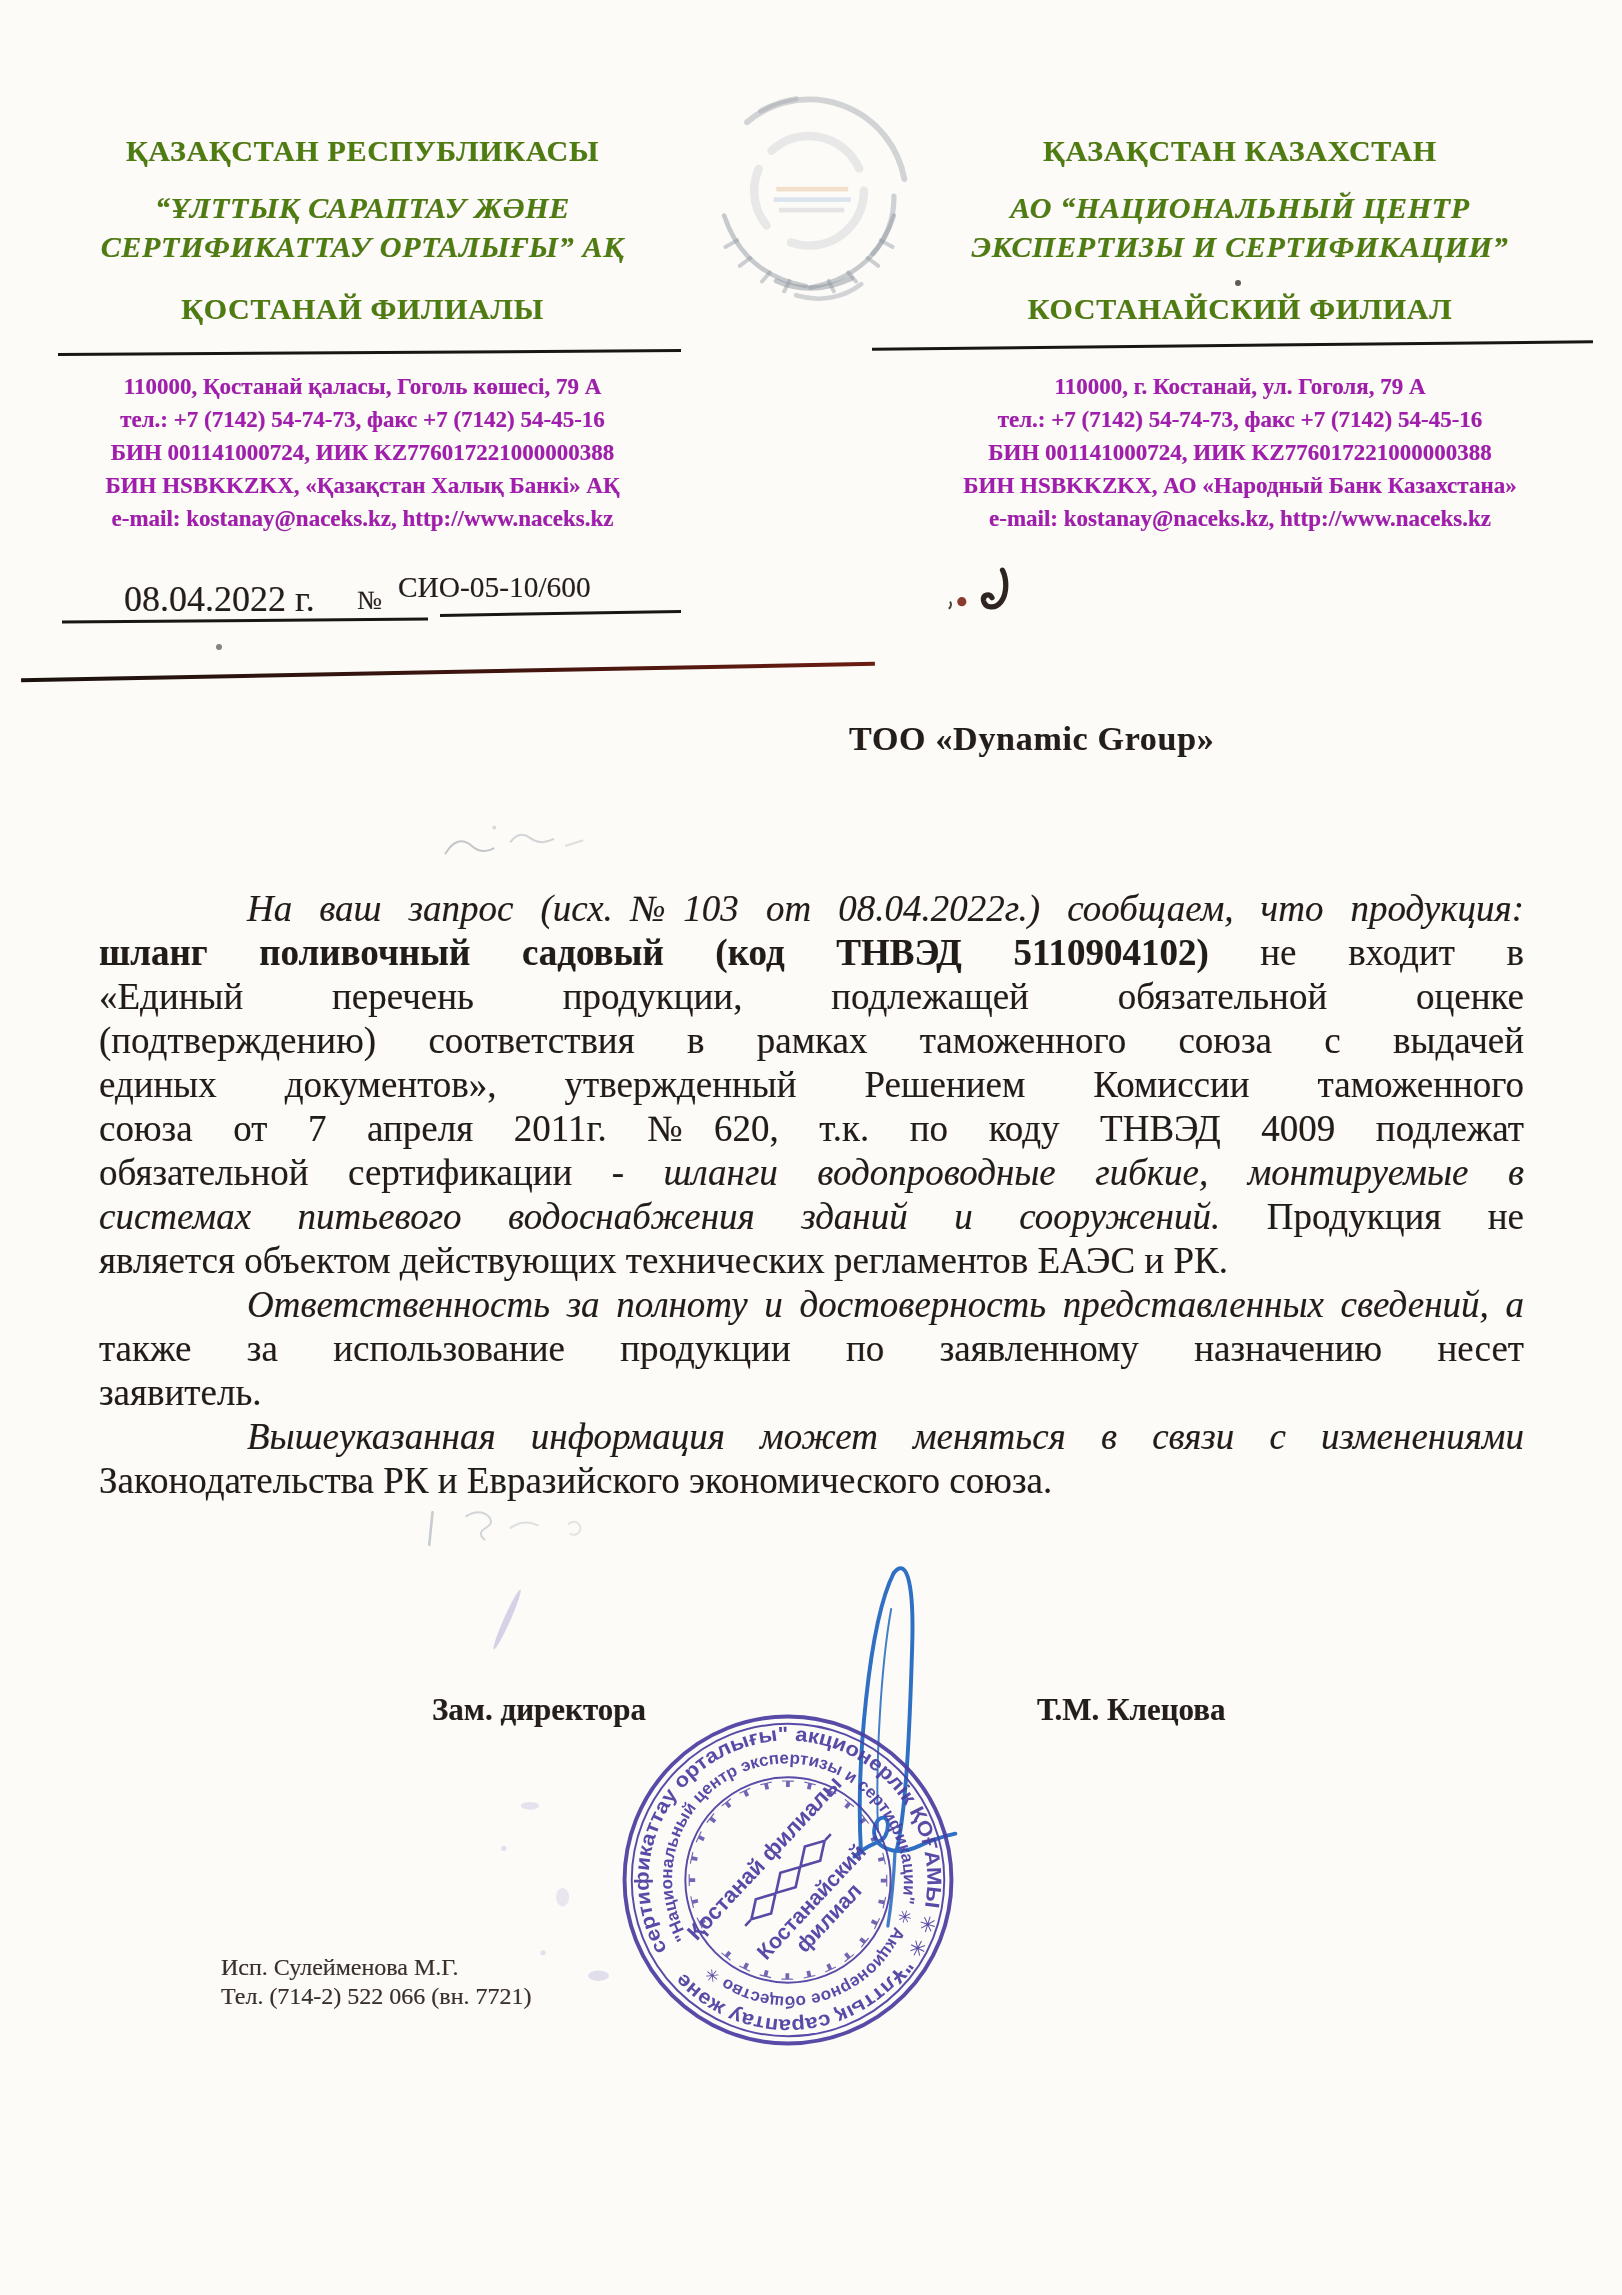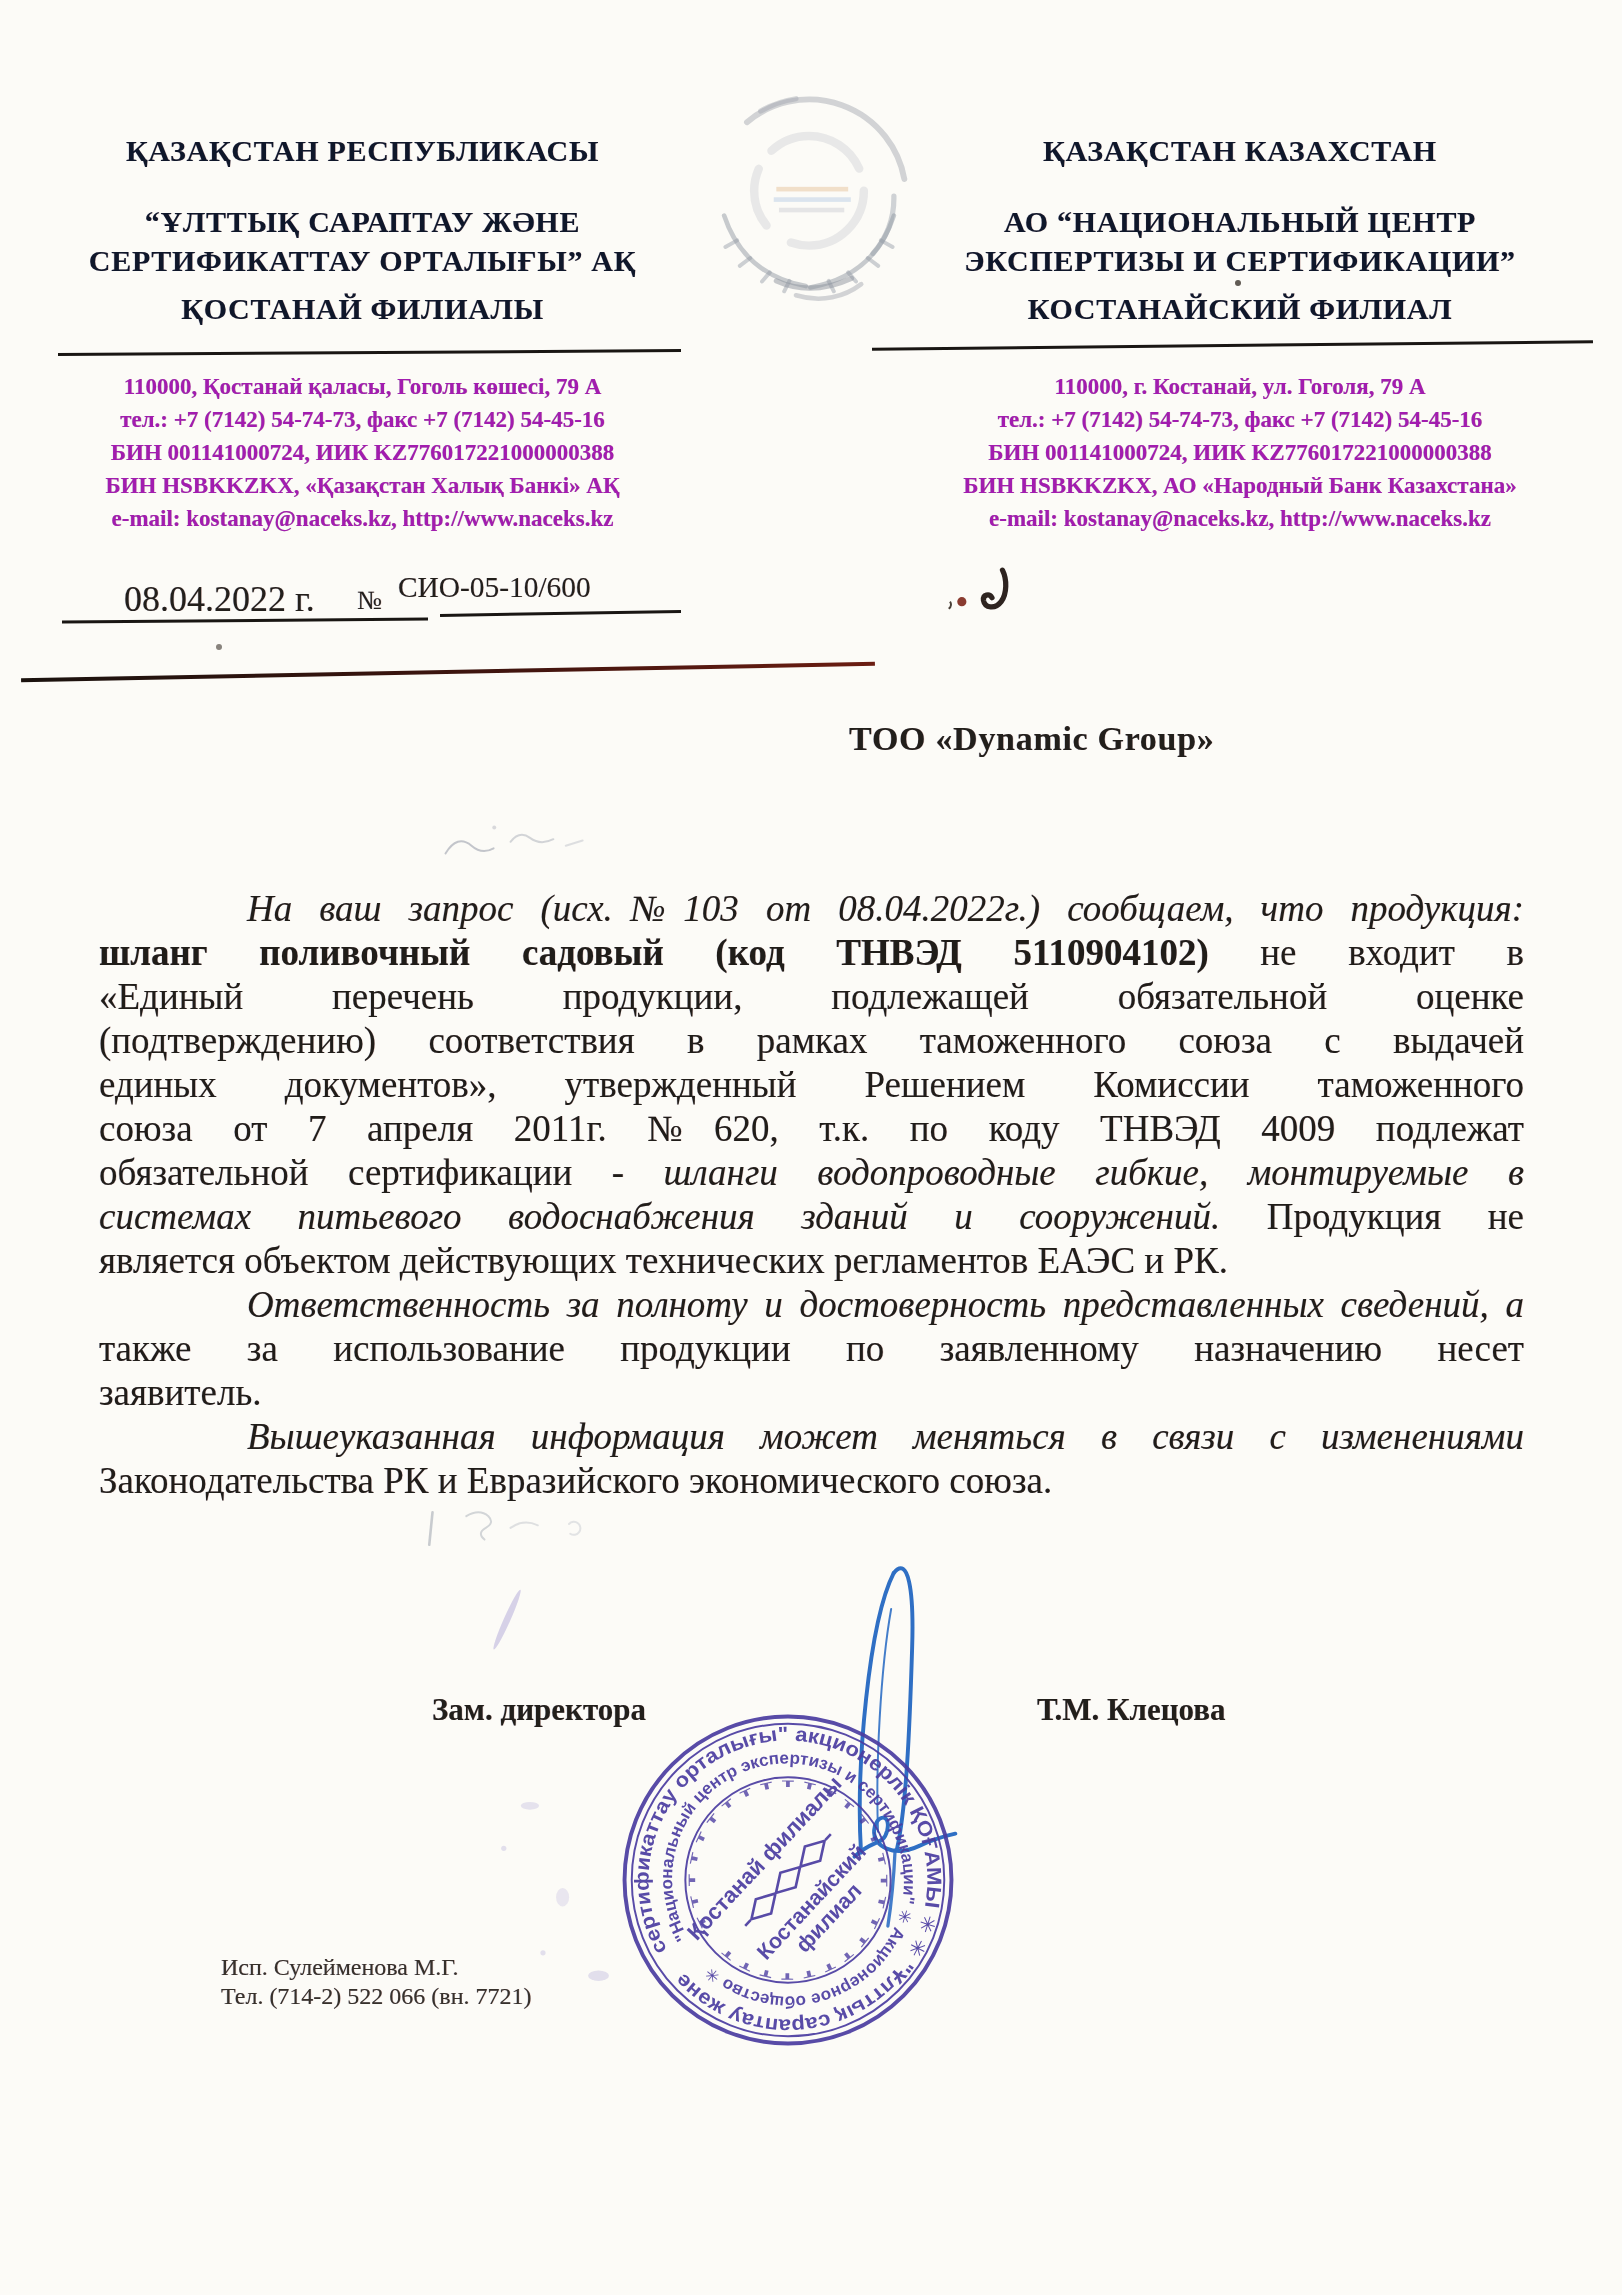--- a/index.html
+++ b/index.html
@@ -5,25 +5,25 @@
   html,body{margin:0;padding:0;}
   body{
     width:1623px;height:2295px;position:relative;overflow:hidden;
     background:#fcfbf7;
     font-family:"Liberation Serif","DejaVu Serif",serif;
     color:#221f1b;
   }
   .abs{position:absolute;}
   .scan{ text-shadow:0.4px 0 0 rgba(150,40,25,.25), -0.4px 0 0 rgba(40,70,150,.25); }
   
-  .hdr{font-weight:bold;text-align:center;color:#0f172a;letter-spacing:0.7px;}
+  .hdr{font-weight:bold;text-align:center;color:#4d7c0f;letter-spacing:0.7px;}
   .hdr-l{left:65px;width:595px;}
   .hdr-r{left:877px;width:726px;}
   .hline1{top:134px;font-size:30px;}
-  .hline23{top:202px;font-size:30px;line-height:39px;}
+  .hline23{top:188px;font-size:30px;line-height:39px;font-style:italic;}
   .hline4{top:292px;font-size:30px;}
   .addr{text-align:center;font-weight:bold;font-size:23px;line-height:33px;color:#a21caf;}
   .addr-l{left:65px;width:595px;top:370px;}
   .addr-r{left:877px;width:726px;top:370px;}
   .rule{background:#191613;}
   
   .ref-date{left:124px;top:578px;font-size:36px;}
   .ref-no{left:357px;top:586px;font-size:26px;}
   .ref-num{left:398px;top:571px;font-size:29.4px;}
   

